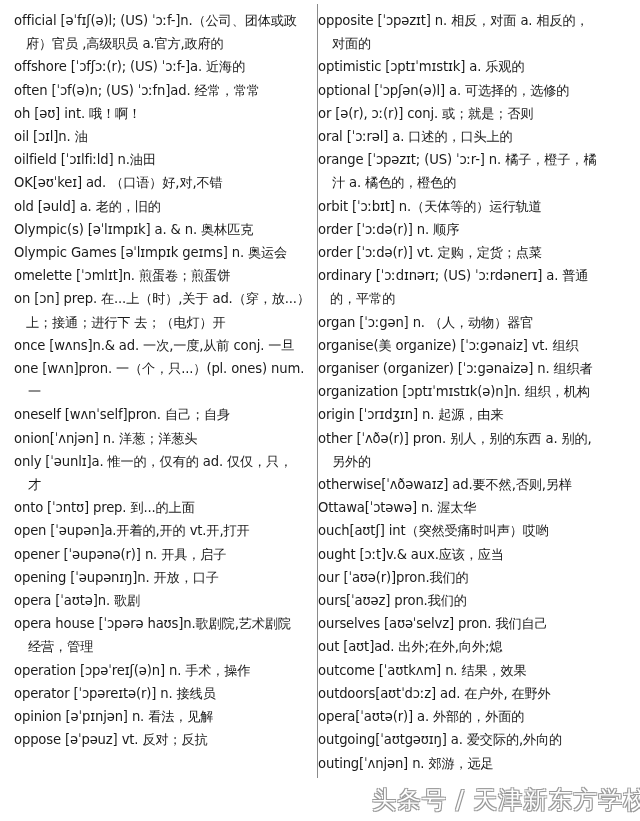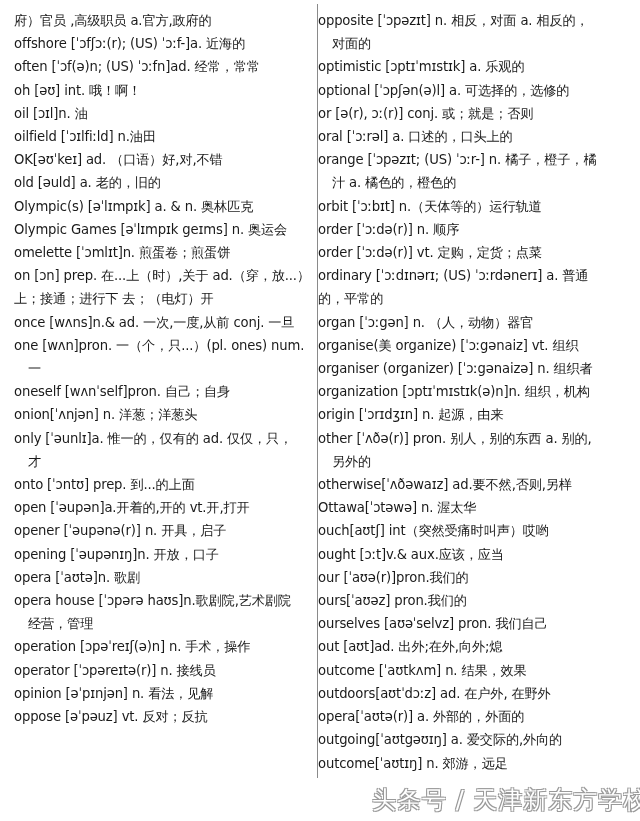--- a/index.html
+++ b/index.html
@@ -52,20 +52,21 @@
       display: block;
       white-space: nowrap;
     }
     .entry .cont {
       display: block;
       padding-left: 14px;
       white-space: nowrap;
     }
     .entry .cont.flush {
       padding-left: 0;
+      margin-left: 12px;
     }
     .watermark {
       position: absolute;
       left: 372px;
       top: 784px;
       font-size: 24px;
       color: #ffffff;
       letter-spacing: 1px;
       text-shadow:
         -1px -1px 0 #9a9a9a,
@@ -74,20 +75,21 @@
          1px  1px 0 #9a9a9a;
       white-space: nowrap;
     }
   </style>
 </head>
 <body>
 
 <div class="page">
   <div class="column col-left" id="col-left">
       <div class="entry">
+        <span class="line">official [əˈfɪʃ(ə)l; (US) ˈɔːf-]n.（公司、团体或政</span>
         <span class="cont flush">府）官员 ,高级职员  a.官方,政府的</span>
       </div>
       <div class="entry">
         <span class="line">offshore [ˈɔfʃɔː(r); (US) ˈɔːf-]a. 近海的</span>
       </div>
       <div class="entry">
         <span class="line">often [ˈɔf(ə)n; (US) ˈɔːfn]ad. 经常，常常</span>
       </div>
       <div class="entry">
         <span class="line">oh [əʊ] int. 哦！啊！</span>
@@ -252,17 +254,17 @@
       <div class="entry">
         <span class="line">outdoors[aʊtˈdɔːz] ad. 在户外, 在野外</span>
       </div>
       <div class="entry">
         <span class="line">opera[ˈaʊtə(r)] a. 外部的，外面的</span>
       </div>
       <div class="entry">
         <span class="line">outgoing[ˈaʊtgəʊɪŋ] a. 爱交际的,外向的</span>
       </div>
       <div class="entry">
-        <span class="line">outcome[ˈaʊtɪŋ] n. 郊游，远足</span>
+        <span class="line">outing[ˈʌnjən] n. 郊游，远足</span>
       </div>
     </div>
   <div class="watermark">头条号 / 天津新东方学校</div>
 </div>
 
 </body></html>

